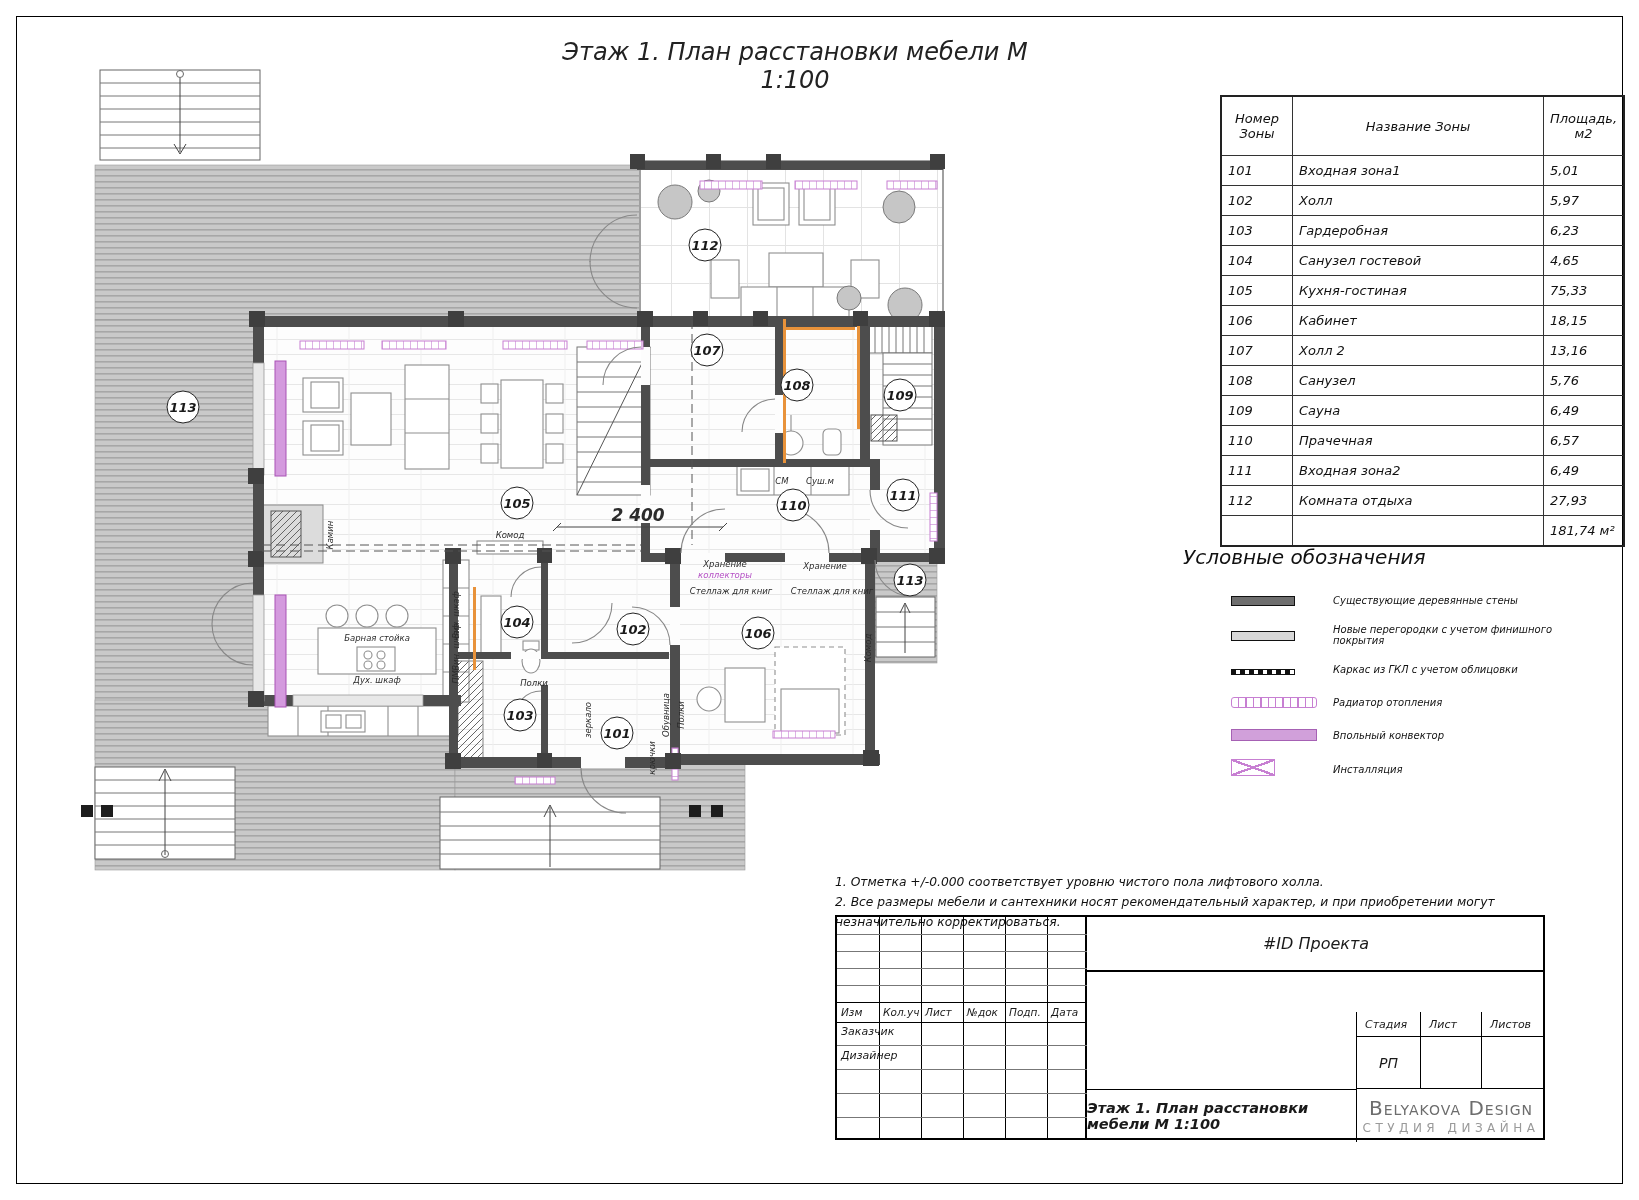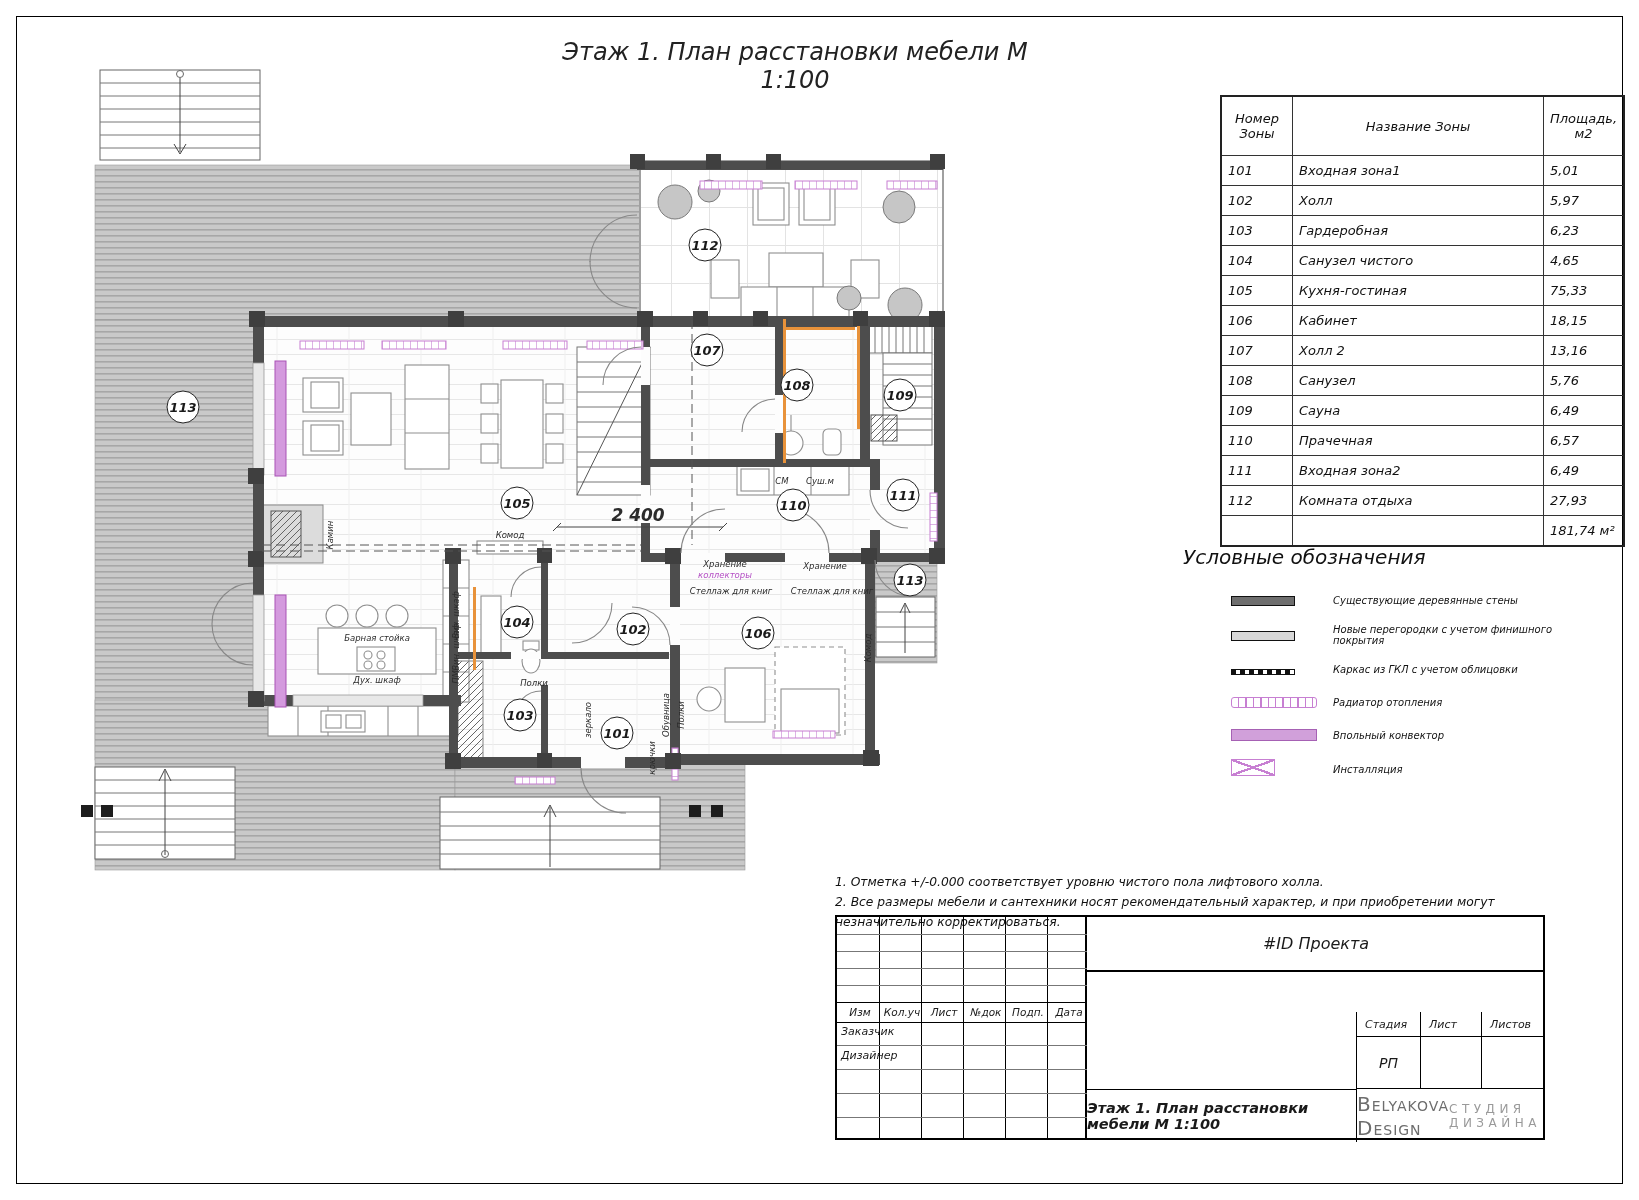--- a/index.html
+++ b/index.html
@@ -59,21 +59,21 @@
          font-style:italic;font-size:12.3px;line-height:20px;color:#111;}
 
   
   .tb{position:absolute;left:835px;top:915px;width:710px;height:225px;border:2.2px solid #000;
       font-style:italic;box-sizing:border-box;}
   .tb *{box-sizing:border-box;}
   .tb-left{position:absolute;left:0;top:0;width:250px;height:100%;border-right:2.2px solid #000;}
   .tb-vline{position:absolute;top:0;height:100%;width:0;border-left:1.8px solid #000;}
   .tb-hthin{position:absolute;left:0;width:250px;height:0;border-top:1px solid #777;}
   .tb-revrow{position:absolute;left:0;top:85px;width:250px;height:21px;display:flex;
-      border-top:1.8px solid #000;border-bottom:1.8px solid #000;text-align:center;}
+      border-top:1.8px solid #000;border-bottom:1.8px solid #000;}
   .tb-revrow span{flex:none;font-size:10.5px;padding:3px 0 0 4px;}
   .tb-role{position:absolute;left:4px;font-size:11px;}
   .tb-right{position:absolute;left:250px;top:0;width:458px;height:100%;border-radius:13px;}
   .tb-idcell{position:absolute;left:0;top:0;width:100%;height:55px;border-bottom:2.6px solid #000;
       display:flex;align-items:center;justify-content:center;font-size:16px;}
   .tb-addr{position:absolute;left:0;top:55px;width:100%;height:40px;border-bottom:1.8px solid #000;
       display:flex;align-items:center;justify-content:center;font-size:14.5px;}
   .tb-bigcell{position:absolute;left:0;top:95px;width:270px;height:77px;border-right:1.8px solid #000;}
   .tb-drawtitle{position:absolute;left:0;top:172px;width:270px;height:53px;border-top:1.8px solid #000;
       border-right:1.8px solid #000;display:flex;align-items:center;justify-content:center;
@@ -83,21 +83,21 @@
   .tb-stagehdr span{display:flex;align-items:center;padding-left:8px;font-size:11px;}
   .tb-sg1{width:64px;border-right:1.4px solid #000;}
   .tb-sg2{width:61px;border-right:1.4px solid #000;}
   .tb-sg3{width:63px;}
   .tb-stageval{position:absolute;left:270px;top:120px;width:188px;height:52px;display:flex;
       border-bottom:1.8px solid #000;}
   .tb-stageval .v1{width:64px;border-right:1.4px solid #000;display:flex;align-items:center;
       justify-content:center;font-size:14px;}
   .tb-stageval .v2{width:61px;border-right:1.4px solid #000;}
   .tb-brand{position:absolute;left:270px;top:172px;width:188px;height:53px;display:flex;
-      flex-direction:row;align-items:center;justify-content:center;font-style:normal;}
+      flex-direction:column;align-items:center;justify-content:center;font-style:normal;}
   .brand-name{font-variant:small-caps;font-size:20px;letter-spacing:1px;color:#6d6d6d;}
   .brand-sub{font-size:12px;letter-spacing:4.5px;color:#9a9a9a;margin-top:1px;text-transform:uppercase;}
 </style>
 </head>
 <body>
 
 <div class="sheet">
   <div class="frame"></div>
 
   <div class="main-title">Этаж 1. План расстановки мебели М 1:100</div>
@@ -449,21 +449,21 @@
           <td class="c-name">Холл</td>
           <td class="c-area">5,97</td>
         </tr>
         <tr>
           <td class="c-num">103</td>
           <td class="c-name">Гардеробная</td>
           <td class="c-area">6,23</td>
         </tr>
         <tr>
           <td class="c-num">104</td>
-          <td class="c-name">Санузел чистого</td>
+          <td class="c-name">Санузел гостевой</td>
           <td class="c-area">4,65</td>
         </tr>
         <tr>
           <td class="c-num">105</td>
           <td class="c-name">Кухня-гостиная</td>
           <td class="c-area">75,33</td>
         </tr>
         <tr>
           <td class="c-num">106</td>
           <td class="c-name">Кабинет</td>

